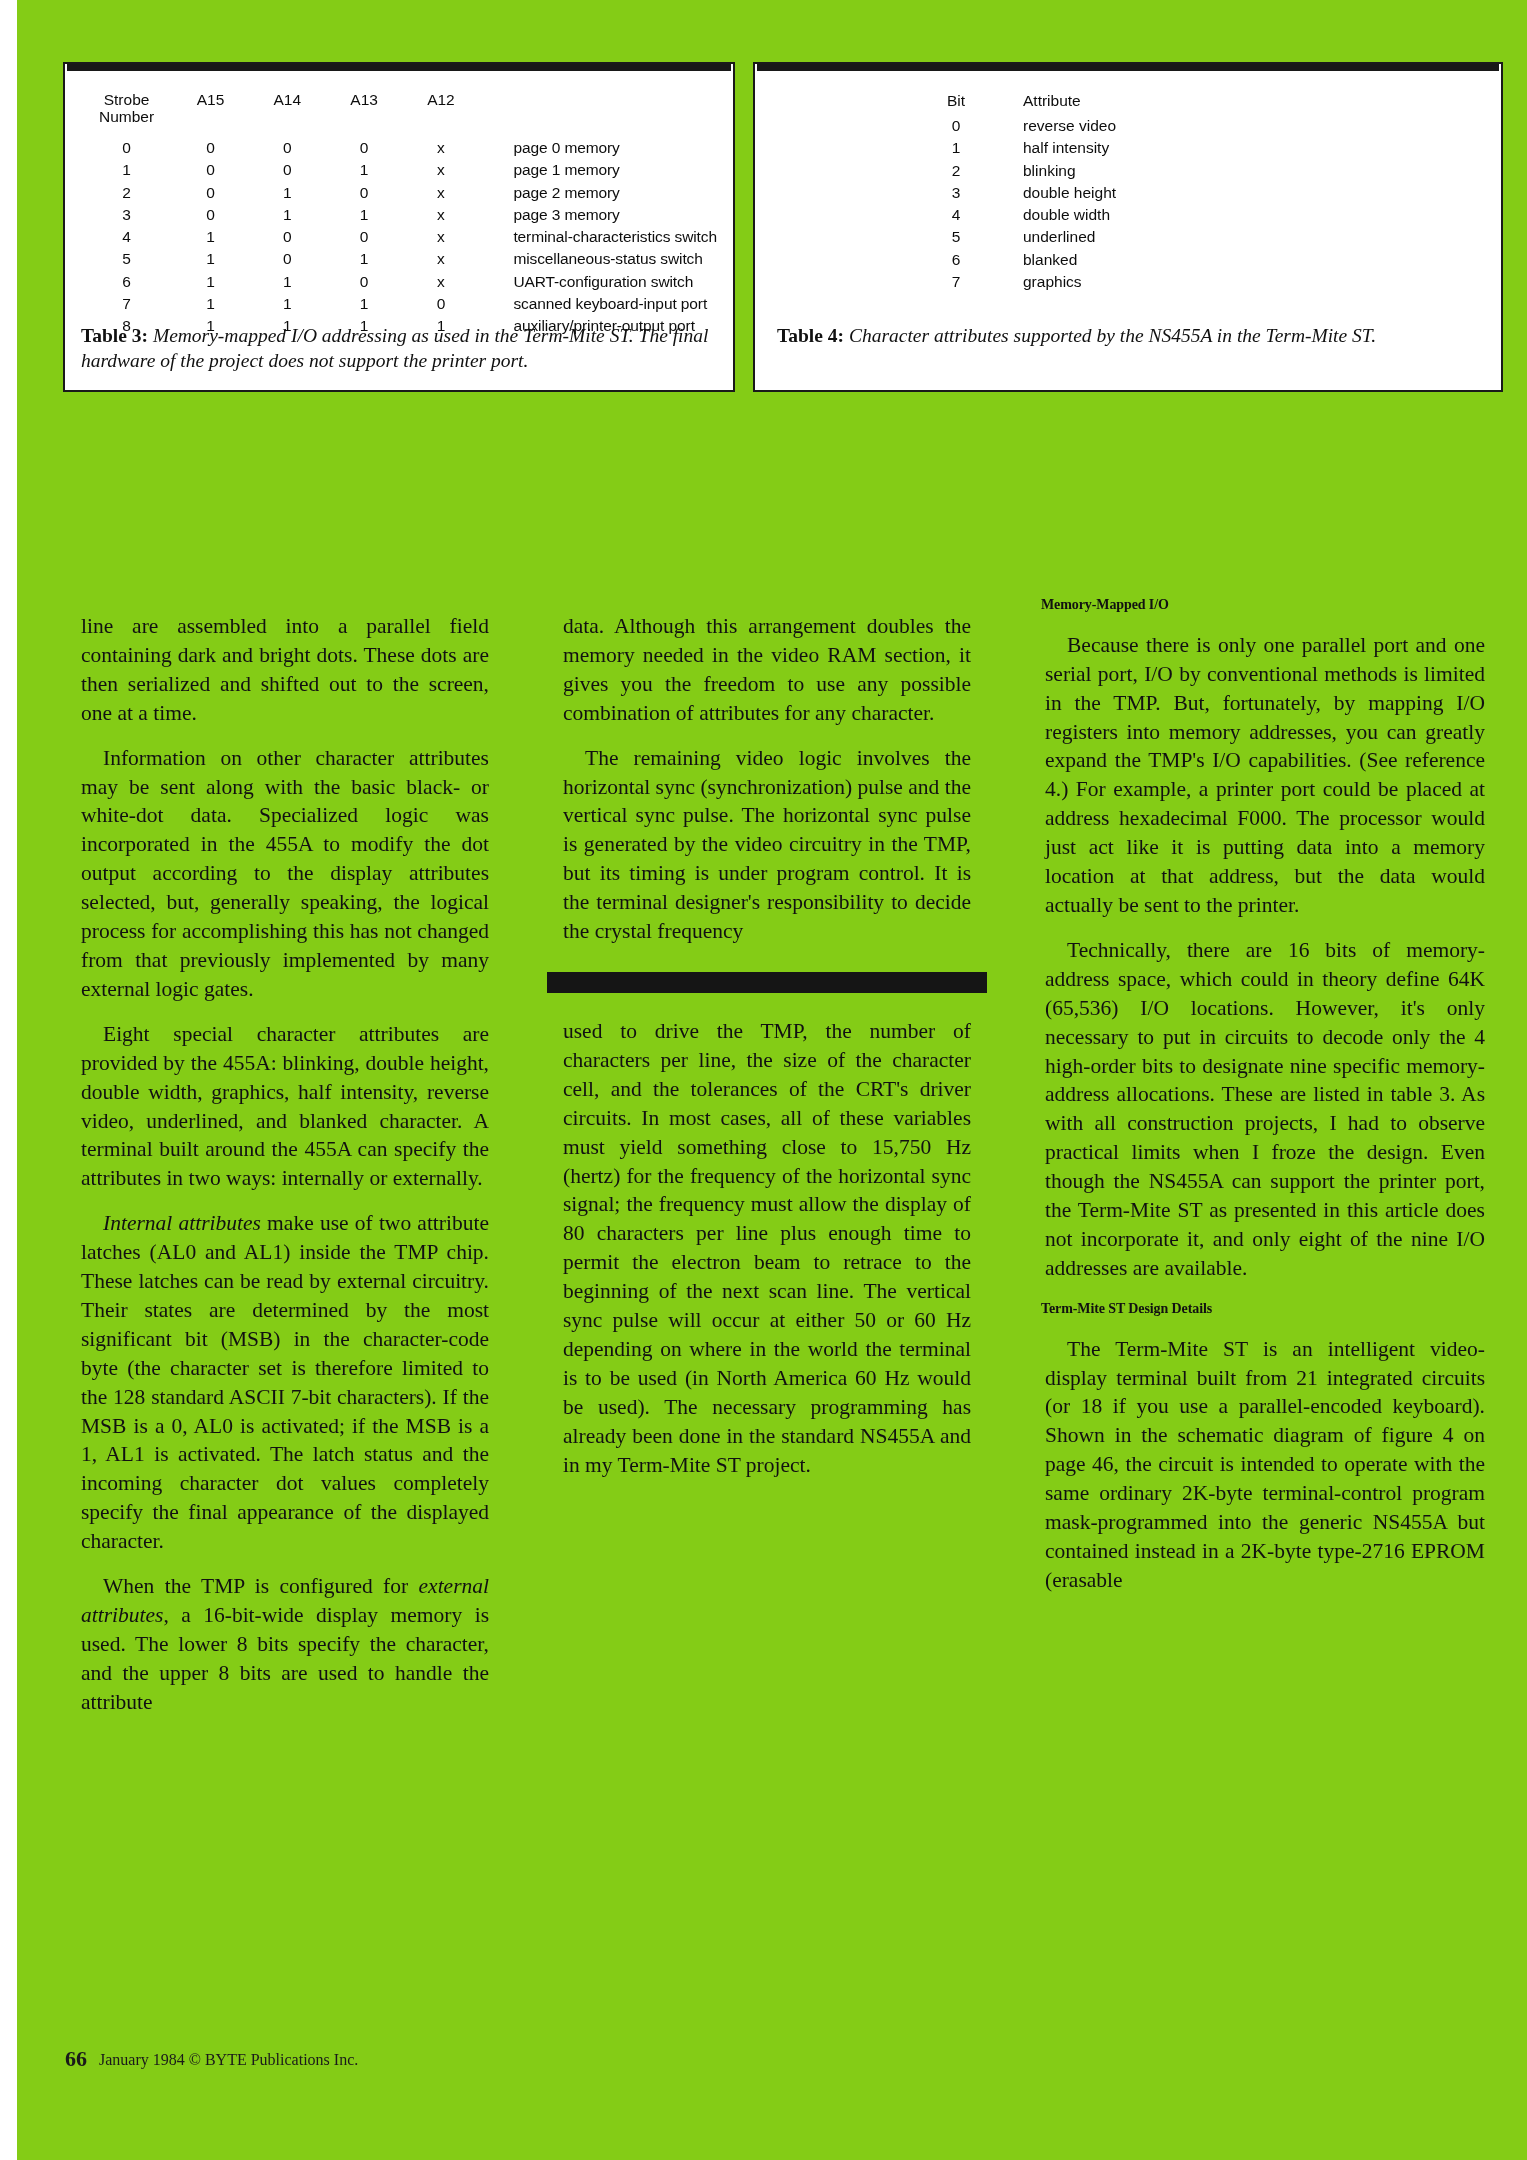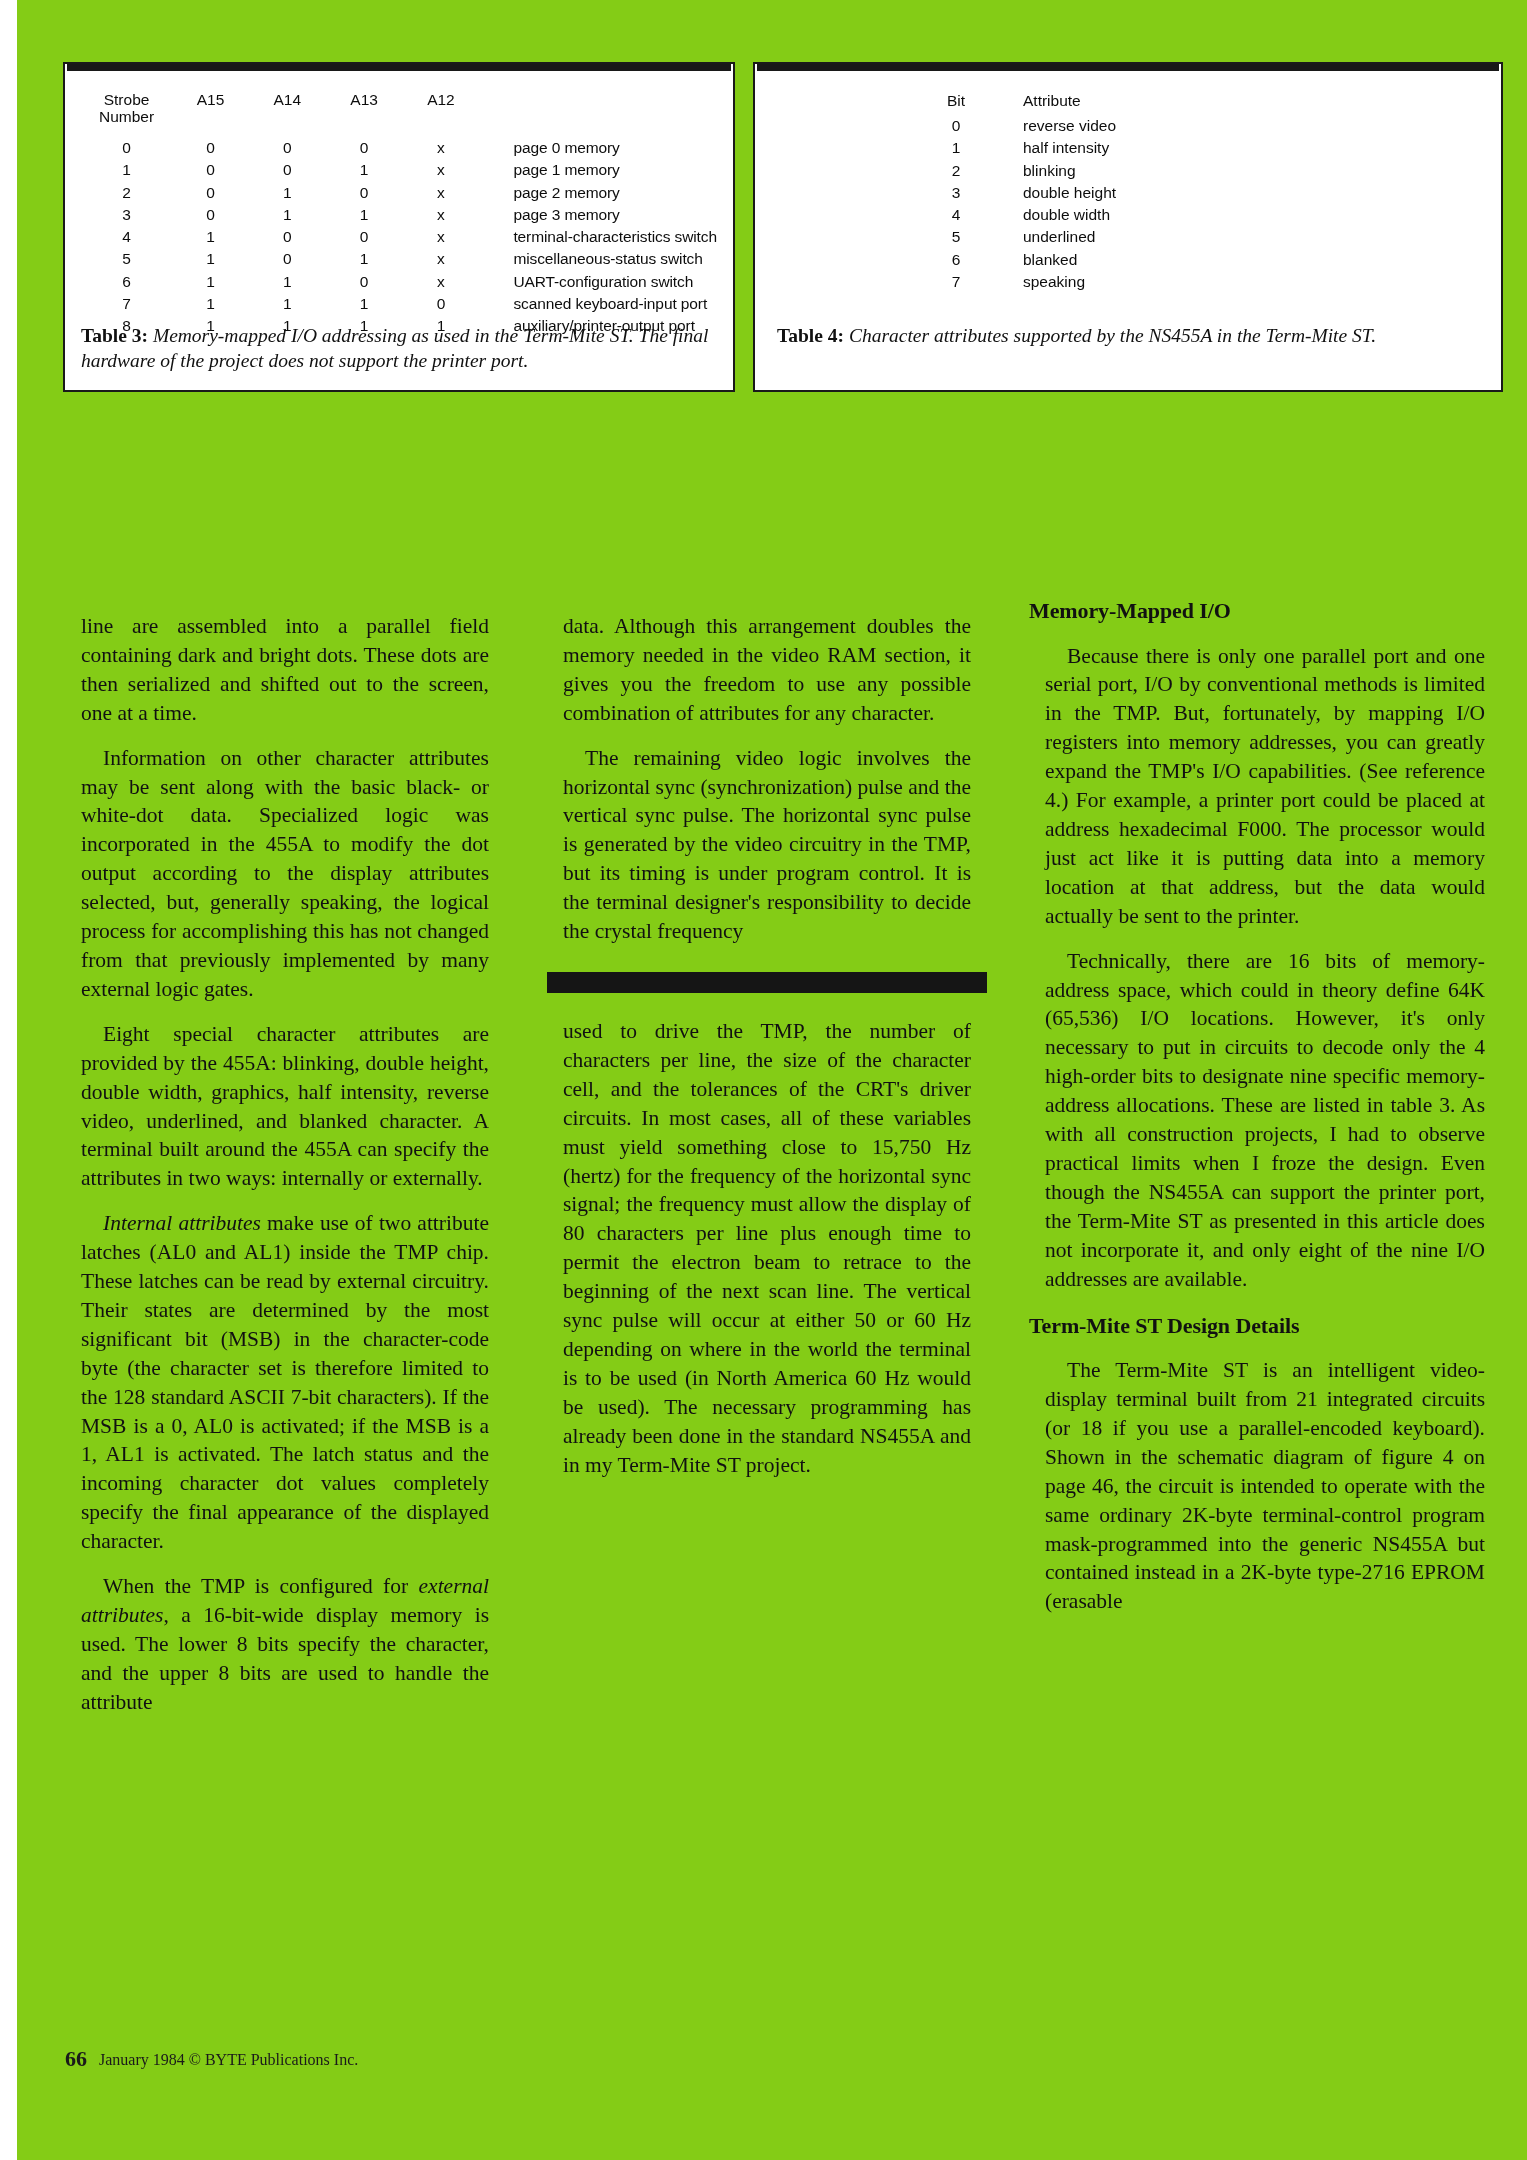--- a/index.html
+++ b/index.html
@@ -135,22 +135,22 @@
   .col.c2 { left: 482px; }
   .col.c3 { left: 964px; width: 472px; }
 
   .col p {
     margin: 16px;
     text-indent: 22px;
   }
   .col p.noindent { text-indent: 0; }
 
   .col h3 {
-    margin: 17px 0 0 0;
-    font-size: 22px;
+    margin: 17px 0 0 12px;
+    font-size: 14px;
     font-weight: bold;
     text-indent: 0;
     letter-spacing: -0.1px;
   }
   .col h3.first { margin-top: 0; }
   .col i { font-style: italic; }
 
   
   .pullquote {
     margin: 26px 0 24px 0;
@@ -334,21 +334,21 @@
             <tr class="data-row">
               <td class="g4-bit">5</td>
               <td class="g4-attr">underlined</td>
             </tr>
             <tr class="data-row">
               <td class="g4-bit">6</td>
               <td class="g4-attr">blanked</td>
             </tr>
             <tr class="data-row">
               <td class="g4-bit">7</td>
-              <td class="g4-attr">speaking</td>
+              <td class="g4-attr">graphics</td>
             </tr>
           </tbody>
             </table>
         </div>
 
         <div class="caption cap4">
           <b>Table 4:</b><span> Character attributes supported by the NS455A in the Term-Mite ST.</span>
         </div>
       </div>
     </div>

